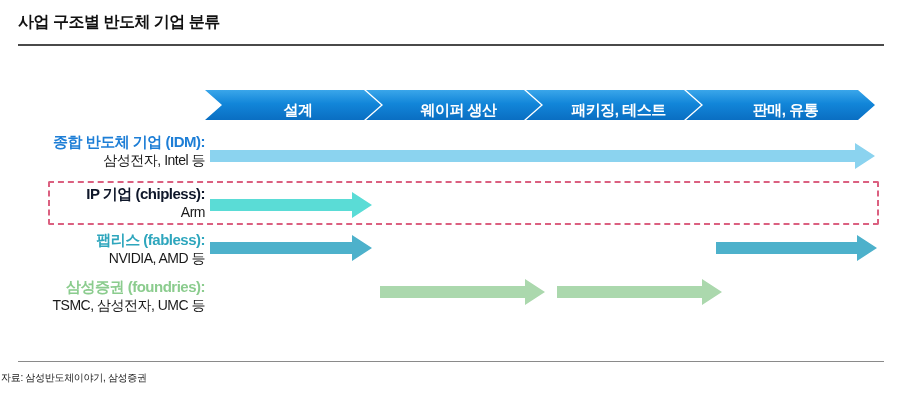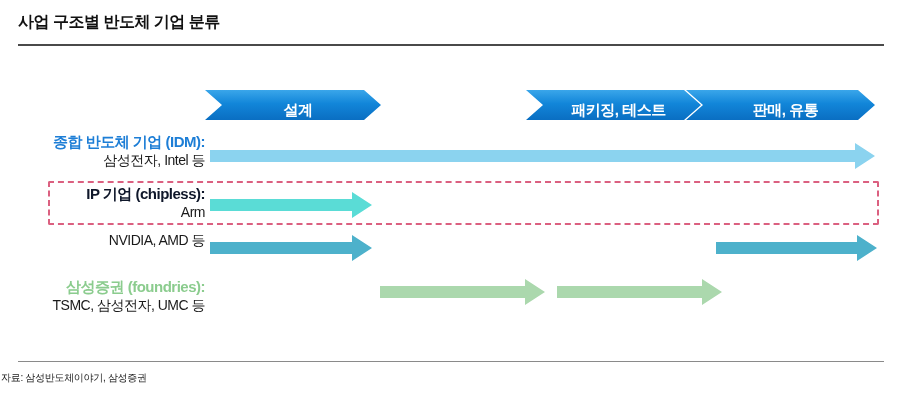--- a/index.html
+++ b/index.html
@@ -56,20 +56,23 @@
 <body>
 
 <div class="canvas">
 
   <div class="title">사업 구조별 반도체 기업 분류</div>
   <div class="title-rule"></div>
 
   <div class="stage stage-1">
     <span>설계</span>
   </div>
+  <div class="stage stage-2">
+    <span>웨이퍼 생산</span>
+  </div>
   <div class="stage stage-3">
     <span>패키징, 테스트</span>
   </div>
   <div class="stage stage-4">
     <span>판매, 유통</span>
   </div>
 
   <div class="row-label" style="top:133px">
     <div class="row-name" style="color: rgb(29, 126, 214);">종합 반도체 기업 (IDM):</div>
     <div class="row-companies">삼성전자, Intel 등</div>
@@ -77,20 +80,21 @@
   <div class="arrow" style="left: 210px; top: 143px; width: 665px; background: rgb(139, 211, 239);"></div>
 
   <div class="highlight-box"></div>
   <div class="row-label" style="top:185px">
     <div class="row-name" style="color: #0f172a;">IP 기업 (chipless):</div>
     <div class="row-companies">Arm</div>
   </div>
   <div class="arrow" style="left: 210px; top: 192px; width: 162px; background: rgb(90, 220, 214);"></div>
 
   <div class="row-label" style="top:231px">
+    <div class="row-name" style="color: rgb(46, 166, 189);">팹리스 (fabless):</div>
     <div class="row-companies">NVIDIA, AMD 등</div>
   </div>
   <div class="arrow" style="left: 210px; top: 235px; width: 162px; background: rgb(77, 177, 203);"></div>
   <div class="arrow" style="left: 716px; top: 235px; width: 161px; background: rgb(77, 177, 203);"></div>
 
   <div class="row-label" style="top:278px">
     <div class="row-name" style="color: rgb(139, 204, 142);">삼성증권 (foundries):</div>
     <div class="row-companies">TSMC, 삼성전자, UMC 등</div>
   </div>
   <div class="arrow" style="left: 380px; top: 279px; width: 165px; background: rgb(171, 216, 173);"></div>

